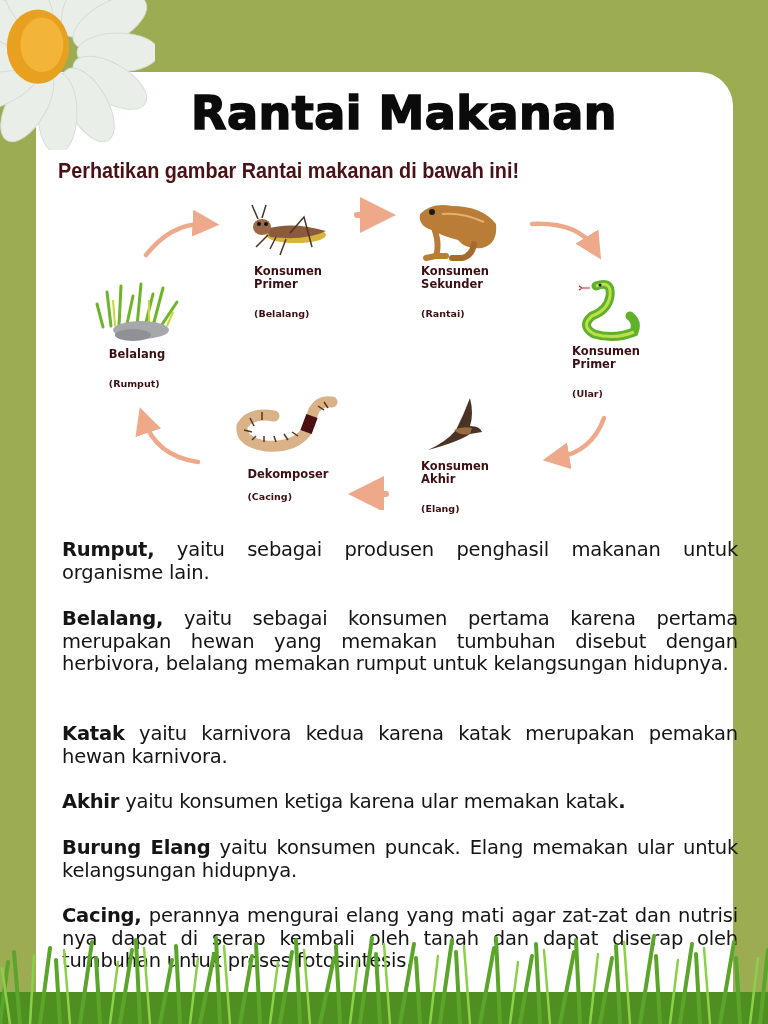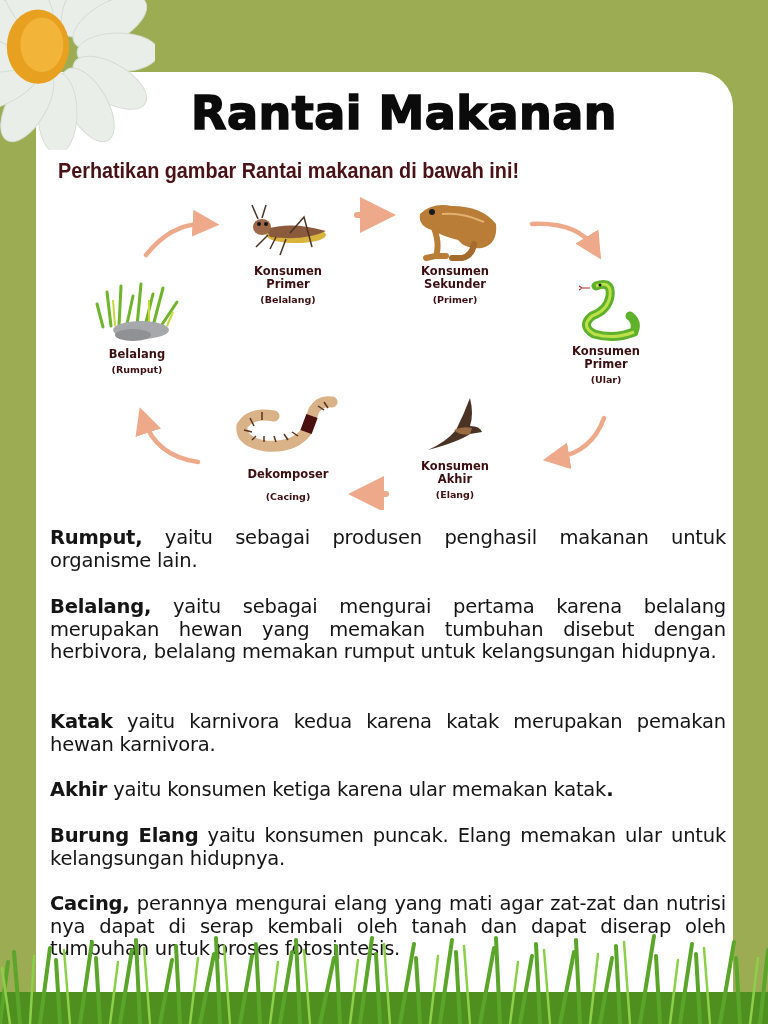--- a/index.html
+++ b/index.html
@@ -2,25 +2,25 @@
 <html><head>
 <meta charset="utf-8">
 <style>
   html, body { margin:0; padding:0; }
   body { width:768px; height:1024px; background:#9bac53; position:relative; overflow:hidden; font-family:"DejaVu Sans", sans-serif; }
   .card { position:absolute; left:36px; top:72px; width:697px; height:952px; background:#fff; border-top-right-radius:34px; }
   .flower { position:absolute; left:-40px; top:-45px; width:195px; height:195px; z-index:5; }
   .title { position:absolute; left:0; top:86px; width:808px; text-align:center; font-family:"DejaVu Sans", sans-serif; font-weight:bold; font-size:46px; letter-spacing:0.5px; color:#0b0b0b; margin:0; -webkit-text-stroke:1.6px #0b0b0b; }
   .subtitle { position:absolute; left:58px; top:158px; font-family:"Liberation Sans", sans-serif; font-weight:bold; font-size:22px; color:#4a1216; transform:scaleX(0.9); transform-origin:left; margin:0; }
   .diagram { position:absolute; left:0; top:0; width:768px; height:510px; pointer-events:none; }
-  .node-label { position:absolute; text-align:center; font-family:"DejaVu Sans", sans-serif; color:#3e0f12; transform:translateX(-50%); white-space:nowrap; }
+  .node-label { position:absolute; text-align:left; font-family:"DejaVu Sans", sans-serif; color:#3e0f12; transform:translateX(-50%); white-space:nowrap; }
   .node-label .role { font-weight:bold; font-size:11.5px; line-height:13px; display:block; }
-  .node-label .org { font-weight:bold; font-size:9.5px; line-height:13px; display:block; margin-top:2px; }
+  .node-label .org { font-weight:bold; font-size:9.5px; line-height:13px; display:block; margin-top:16px; }
   .art { position:absolute; }
-  .text-block { position:absolute; left:46px; width:676px; font-family:"DejaVu Sans", sans-serif; font-size:19.5px; line-height:22.5px; color:#151515; text-align:justify; margin:4px; letter-spacing:-0.2px; }
+  .text-block { position:absolute; left:46px; width:676px; font-family:"DejaVu Sans", sans-serif; font-size:19.5px; line-height:22.5px; color:#151515; text-align:justify; margin:16px; letter-spacing:-0.2px; }
   .text-block b { font-weight:bold; }
   .grass { position:absolute; left:0; bottom:0; width:768px; height:92px; z-index:6; }
 </style>
 </head>
 <body>
 
 <div class="card"></div>
 
 <svg class="flower" viewBox="0 0 200 200">
   <g transform="translate(100,100)" fill="#e9efe8" stroke="#d3ddd2" stroke-width="1">
@@ -102,21 +102,21 @@
 <svg class="art" style="left:412px;top:200px;width:88px;height:62px" viewBox="0 0 88 62">
   <path d="M8,14 Q20,2 40,6 Q70,6 84,24 Q86,44 70,48 Q54,50 46,40 Q30,36 20,30 Q6,26 8,14 Z" fill="#b97d37"></path>
   <path d="M22,28 Q28,44 24,56 L14,58 M24,56 L34,56" stroke="#b97d37" stroke-width="6" fill="none" stroke-linecap="round"></path>
   <path d="M62,44 Q60,56 50,58 L40,58" stroke="#a56b2c" stroke-width="6" fill="none" stroke-linecap="round"></path>
   <circle cx="20" cy="12" r="3" fill="#1a1a1a"></circle>
   <path d="M30,14 Q50,12 72,22" stroke="#e2b070" stroke-width="2" fill="none"></path>
 </svg>
 <div class="node-label" style="left:455px;top:265px">
   <span class="role">Konsumen</span>
   <span class="role">Sekunder</span>
-  <span class="org">(Primer)</span>
+  <span class="org">(Rantai)</span>
 </div>
 
 <svg class="art" style="left:578px;top:276px;width:62px;height:66px" viewBox="0 0 62 66">
   <path d="M18,10 Q34,4 32,20 Q30,34 14,40 Q2,50 16,58 Q36,64 56,56 Q60,46 52,40" stroke="#5fb02b" stroke-width="9" fill="none" stroke-linecap="round"></path>
   <path d="M18,10 Q34,4 32,20 Q30,34 14,40 Q2,50 16,58 Q36,64 56,56" stroke="#bde04a" stroke-width="3" fill="none"></path>
   <circle cx="22" cy="9" r="1.5" fill="#111"></circle>
   <path d="M12,12 L4,12 M4,12 L1,10 M4,12 L1,14" stroke="#c02a2a" stroke-width="1.2" fill="none"></path>
 </svg>
 <div class="node-label" style="left:606px;top:345px">
   <span class="role">Konsumen</span>
@@ -149,21 +149,21 @@
       <path d="M88,6 L92,12"></path>
       <path d="M26,16 L26,24"></path>
     </g>
 </svg>
 <div class="node-label" style="left:288px;top:468px">
   <span class="role">Dekomposer</span>
   <span class="org" style="margin-top:9px">(Cacing)</span>
 </div>
 
 <p class="text-block" style="top:523px"><b>Rumput,</b><span> yaitu sebagai produsen penghasil makanan untuk organisme lain.</span></p>
-<p class="text-block" style="top:592px"><b>Belalang,</b><span> yaitu sebagai mengurai pertama karena belalang merupakan hewan yang memakan tumbuhan disebut dengan herbivora, belalang memakan rumput untuk kelangsungan hidupnya.</span></p>
+<p class="text-block" style="top:592px"><b>Belalang,</b><span> yaitu sebagai konsumen pertama karena pertama merupakan hewan yang memakan tumbuhan disebut dengan herbivora, belalang memakan rumput untuk kelangsungan hidupnya.</span></p>
 <p class="text-block" style="top:707px"><b>Katak</b><span> yaitu karnivora kedua karena katak merupakan pemakan hewan karnivora.</span></p>
 <p class="text-block" style="top:775px"><b>Akhir</b><span> yaitu konsumen ketiga karena ular memakan katak</span><b>.</b></p>
 <p class="text-block" style="top:821px"><b>Burung Elang</b><span> yaitu konsumen puncak. Elang memakan ular untuk kelangsungan hidupnya.</span></p>
 <p class="text-block" style="top:889px"><b>Cacing,</b><span> perannya mengurai elang yang mati agar zat-zat dan nutrisi nya dapat di serap kembali oleh tanah dan dapat diserap oleh tumbuhan untuk proses fotosintesis.</span></p>
 
 <svg class="grass" viewBox="0 0 768 92" preserveAspectRatio="none">
   <rect x="0" y="60" width="768" height="32" fill="#4e8f1f"></rect>
   <g stroke-linecap="round" fill="none">
     <g stroke="#5aa52a" stroke-width="4">
       <path d="M0,92 L8,30"></path>

